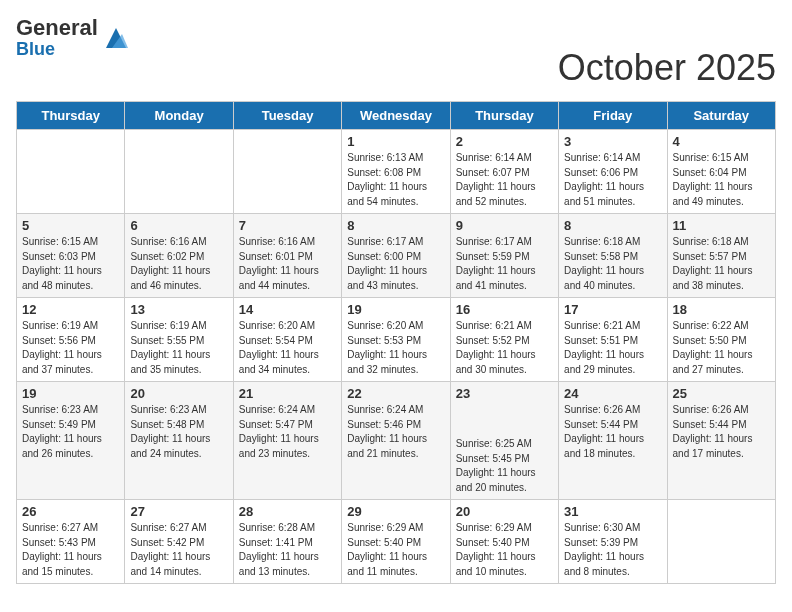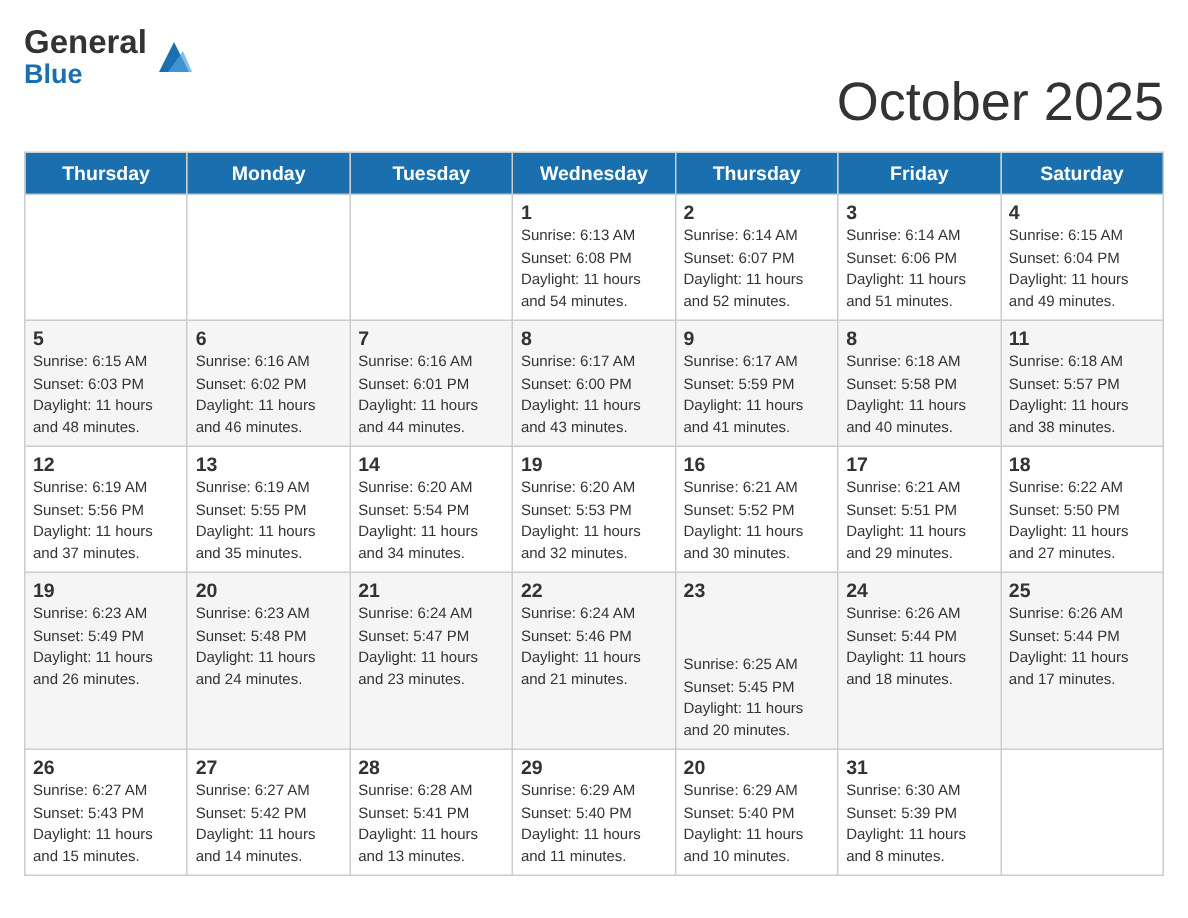--- a/index.html
+++ b/index.html
@@ -322,21 +322,21 @@
         <td>
           <div class="day-number">27</div>
           <div class="day-info" style="white-space: pre-line;">Sunrise: 6:27 AM
 Sunset: 5:42 PM
 Daylight: 11 hours
 and 14 minutes.</div>
         </td>
         <td>
           <div class="day-number">28</div>
           <div class="day-info" style="white-space: pre-line;">Sunrise: 6:28 AM
-Sunset: 5:41 PM
+Sunset: 1:41 PM
 Daylight: 11 hours
 and 13 minutes.</div>
         </td>
         <td>
           <div class="day-number">29</div>
           <div class="day-info" style="white-space: pre-line;">Sunrise: 6:29 AM
 Sunset: 5:40 PM
 Daylight: 11 hours
 and 11 minutes.</div>
         </td>

